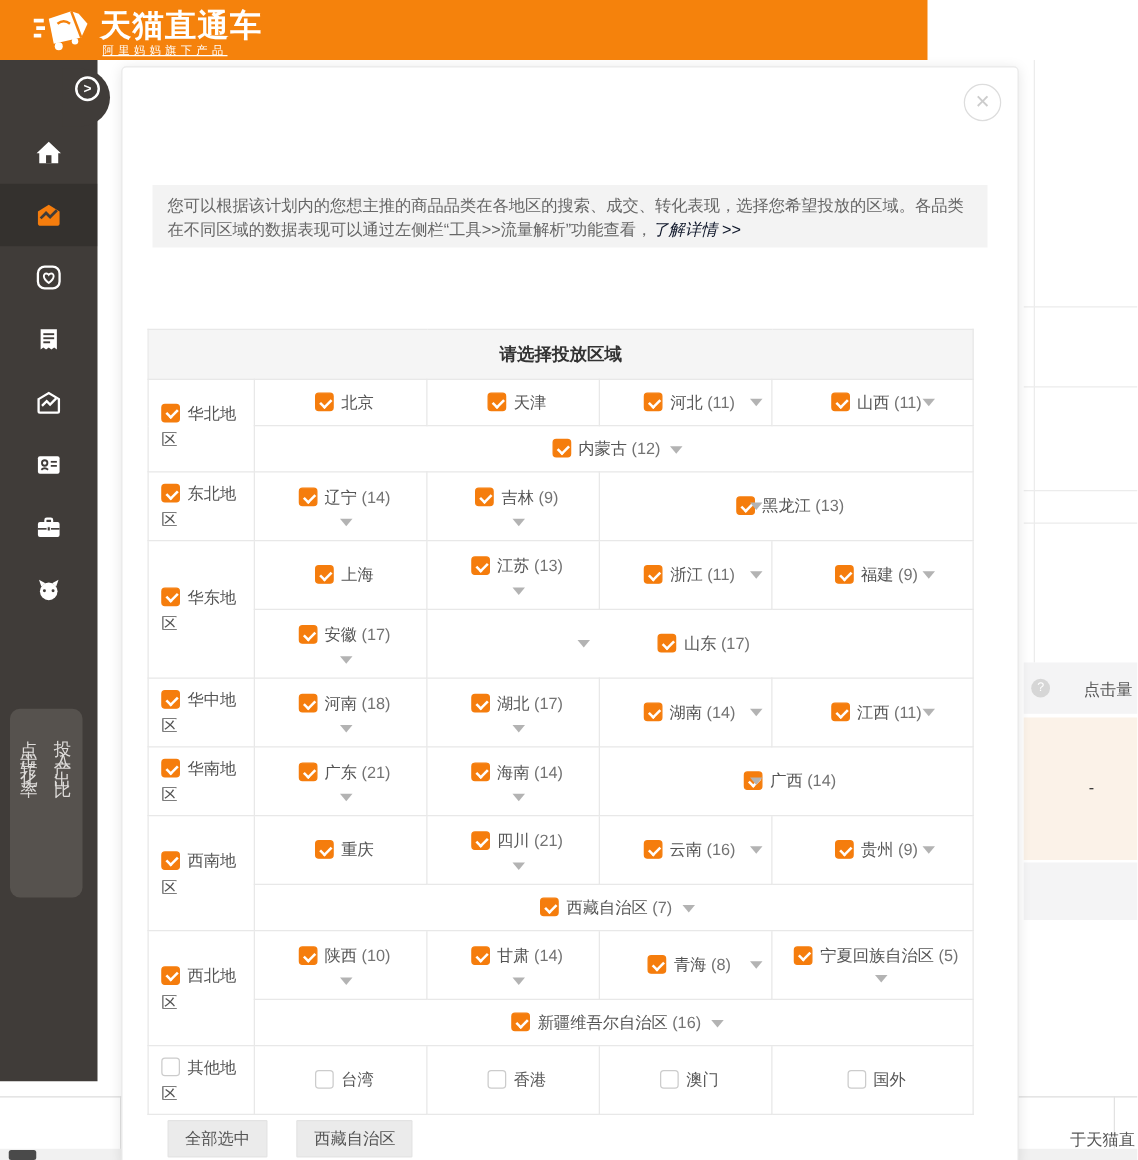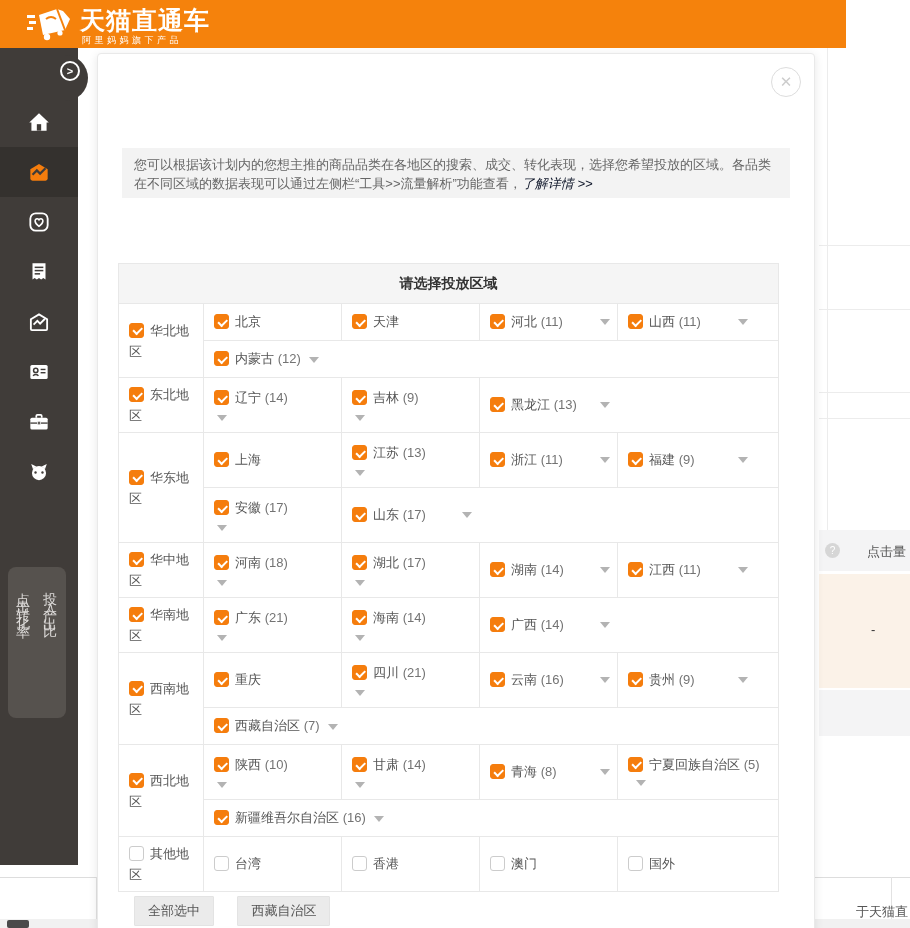--- a/index.html
+++ b/index.html
@@ -1,23 +1,23 @@
 <!DOCTYPE html>
 <html><head>
 <meta charset="utf-8">
 <style>
   * { margin:0; padding:0; box-sizing:border-box; }
   body { font-family:"Liberation Sans", sans-serif; }
   .app { position:relative; width:910px; height:928px; overflow:hidden; background:#fff; }
 
   
-  .top-header { position:absolute; left:0; top:0; width:846px; height:48px; background:#f5820c; z-index:6; }
+  .top-header { position:absolute; left:0; top:0; width:742px; height:48px; background:#f5820c; z-index:6; }
   .logo-icon { position:absolute; left:26px; top:6px; }
   .brand { position:absolute; left:80px; top:4px; color:#fff; font-size:25px; font-weight:bold; letter-spacing:1px; }
-  .brand-sub { position:absolute; left:82px; top:34px; color:#fff; font-size:9px; letter-spacing:3.5px; }
+  .brand-sub { position:absolute; left:82px; top:34px; color:#fff; font-size:9px; letter-spacing:3.5px;text-decoration:underline; }
 
   
   .bg-el { position:absolute; z-index:1; }
   .vline { width:1px; background:#ececec; }
   .hline { height:1px; background:#ececec; }
   .bg-gray { background:#f4f4f5; }
   .bg-beige { background:#fbf2e8; }
   .help-icon { position:absolute; left:6px; top:13px; width:15px; height:15px; border-radius:50%;
                background:#d6d6d6; color:#fff; font-size:10px; line-height:15px; text-align:center; }
   .bg-colhead { text-align:right; padding:13px 4px 0 0; font-size:13px; color:#555; }
@@ -55,21 +55,21 @@
   .search-icon { position:absolute; right:7px; top:6px; }
 
   
   .region-table { position:absolute; left:20px; top:209px; width:660px; border-collapse:collapse; table-layout:fixed; }
   .region-table th { background:#f5f5f5; border:1px solid #e8e8e8; height:40px; font-size:14px; color:#333; font-weight:bold; }
   .region-table td { border:1px solid #e8e8e8; vertical-align:middle; position:relative; font-size:13px; color:#555; }
   tr.short td { height:37px; }
   tr.tall td { height:55px; }
   tr.roomy td { height:54px; }
   .region-cell { padding:6px 8px 6px 10px; line-height:21px; }
-  .prov-cell { padding:6px 4px 6px 10px; }
+  .prov-cell { padding:6px 4px 6px 10px;text-align:center; }
   .cb { display:inline-block; width:15px; height:15px; border-radius:3px; background:#fff; border:1px solid #ccc;
         vertical-align:-3px; margin-right:6px; position:relative; cursor:pointer; }
   .cb.checked { background:#f57d0d; border-color:#f57d0d; }
   .cb.checked::after { content:""; position:absolute; left:3px; top:3.5px; width:7px; height:3.5px;
         border-left:2px solid #fff; border-bottom:2px solid #fff; transform:rotate(-45deg); }
   .lbl { color:#555; }
   .cnt { color:#737373; font-weight:normal; }
   .arr { display:inline-block; width:0; height:0; border-left:5px solid transparent; border-right:5px solid transparent;
          border-top:6px solid #b3b3b3; cursor:pointer; }
   .arr.side { position:absolute; left:120px; top:50%; margin-top:-3px; }

